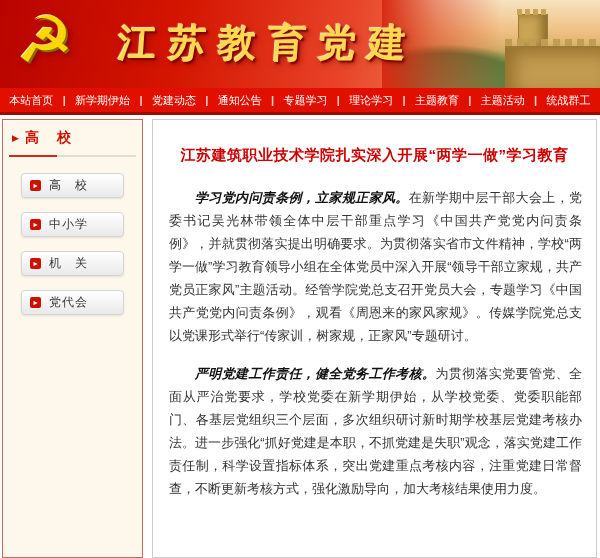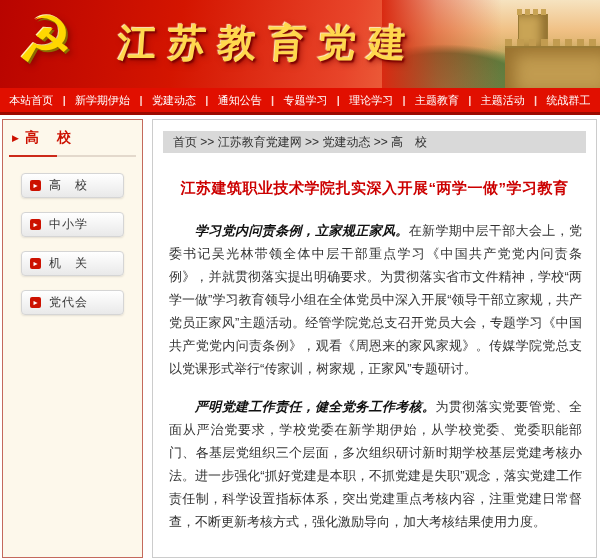--- a/index.html
+++ b/index.html
@@ -127,23 +127,20 @@
       <span class="sq">▸</span>
       <span class="lbl">机　关</span>
     </div>
     <div class="side-btn">
       <span class="sq">▸</span>
       <span class="lbl">党代会</span>
     </div>
   </div>
 
   <div class="main">
-    <div class="crumb">
-      <a href="#">首页</a><span class="csep"> &gt;&gt; </span><a href="#">江苏教育党建网</a><span class="csep"> &gt;&gt; </span><a href="#">党建动态</a><span class="csep"> &gt;&gt; </span><span>高　校</span>
-    </div>
 
     <div class="art-title">江苏建筑职业技术学院扎实深入开展“两学一做”学习教育</div>
 
     <div class="article">
       <p><b>学习党内问责条例，立家规正家风。</b><span>在新学期中层干部大会上，党委书记吴光林带领全体中层干部重点学习《中国共产党党内问责条例》，并就贯彻落实提出明确要求。为贯彻落实省市文件精神，学校“两学一做”学习教育领导小组在全体党员中深入开展“领导干部立家规，共产党员正家风”主题活动。经管学院党总支召开党员大会，专题学习《中国共产党党内问责条例》，观看《周恩来的家风家规》。传媒学院党总支以党课形式举行“传家训，树家规，正家风”专题研讨。</span></p>
       <p><b>严明党建工作责任，健全党务工作考核。</b><span>为贯彻落实党要管党、全面从严治党要求，学校党委在新学期伊始，从学校党委、党委职能部门、各基层党组织三个层面，多次组织研讨新时期学校基层党建考核办法。进一步强化“抓好党建是本职，不抓党建是失职”观念，落实党建工作责任制，科学设置指标体系，突出党建重点考核内容，注重党建日常督查，不断更新考核方式，强化激励导向，加大考核结果使用力度。</span></p>
 
     </div>
   </div>
 

